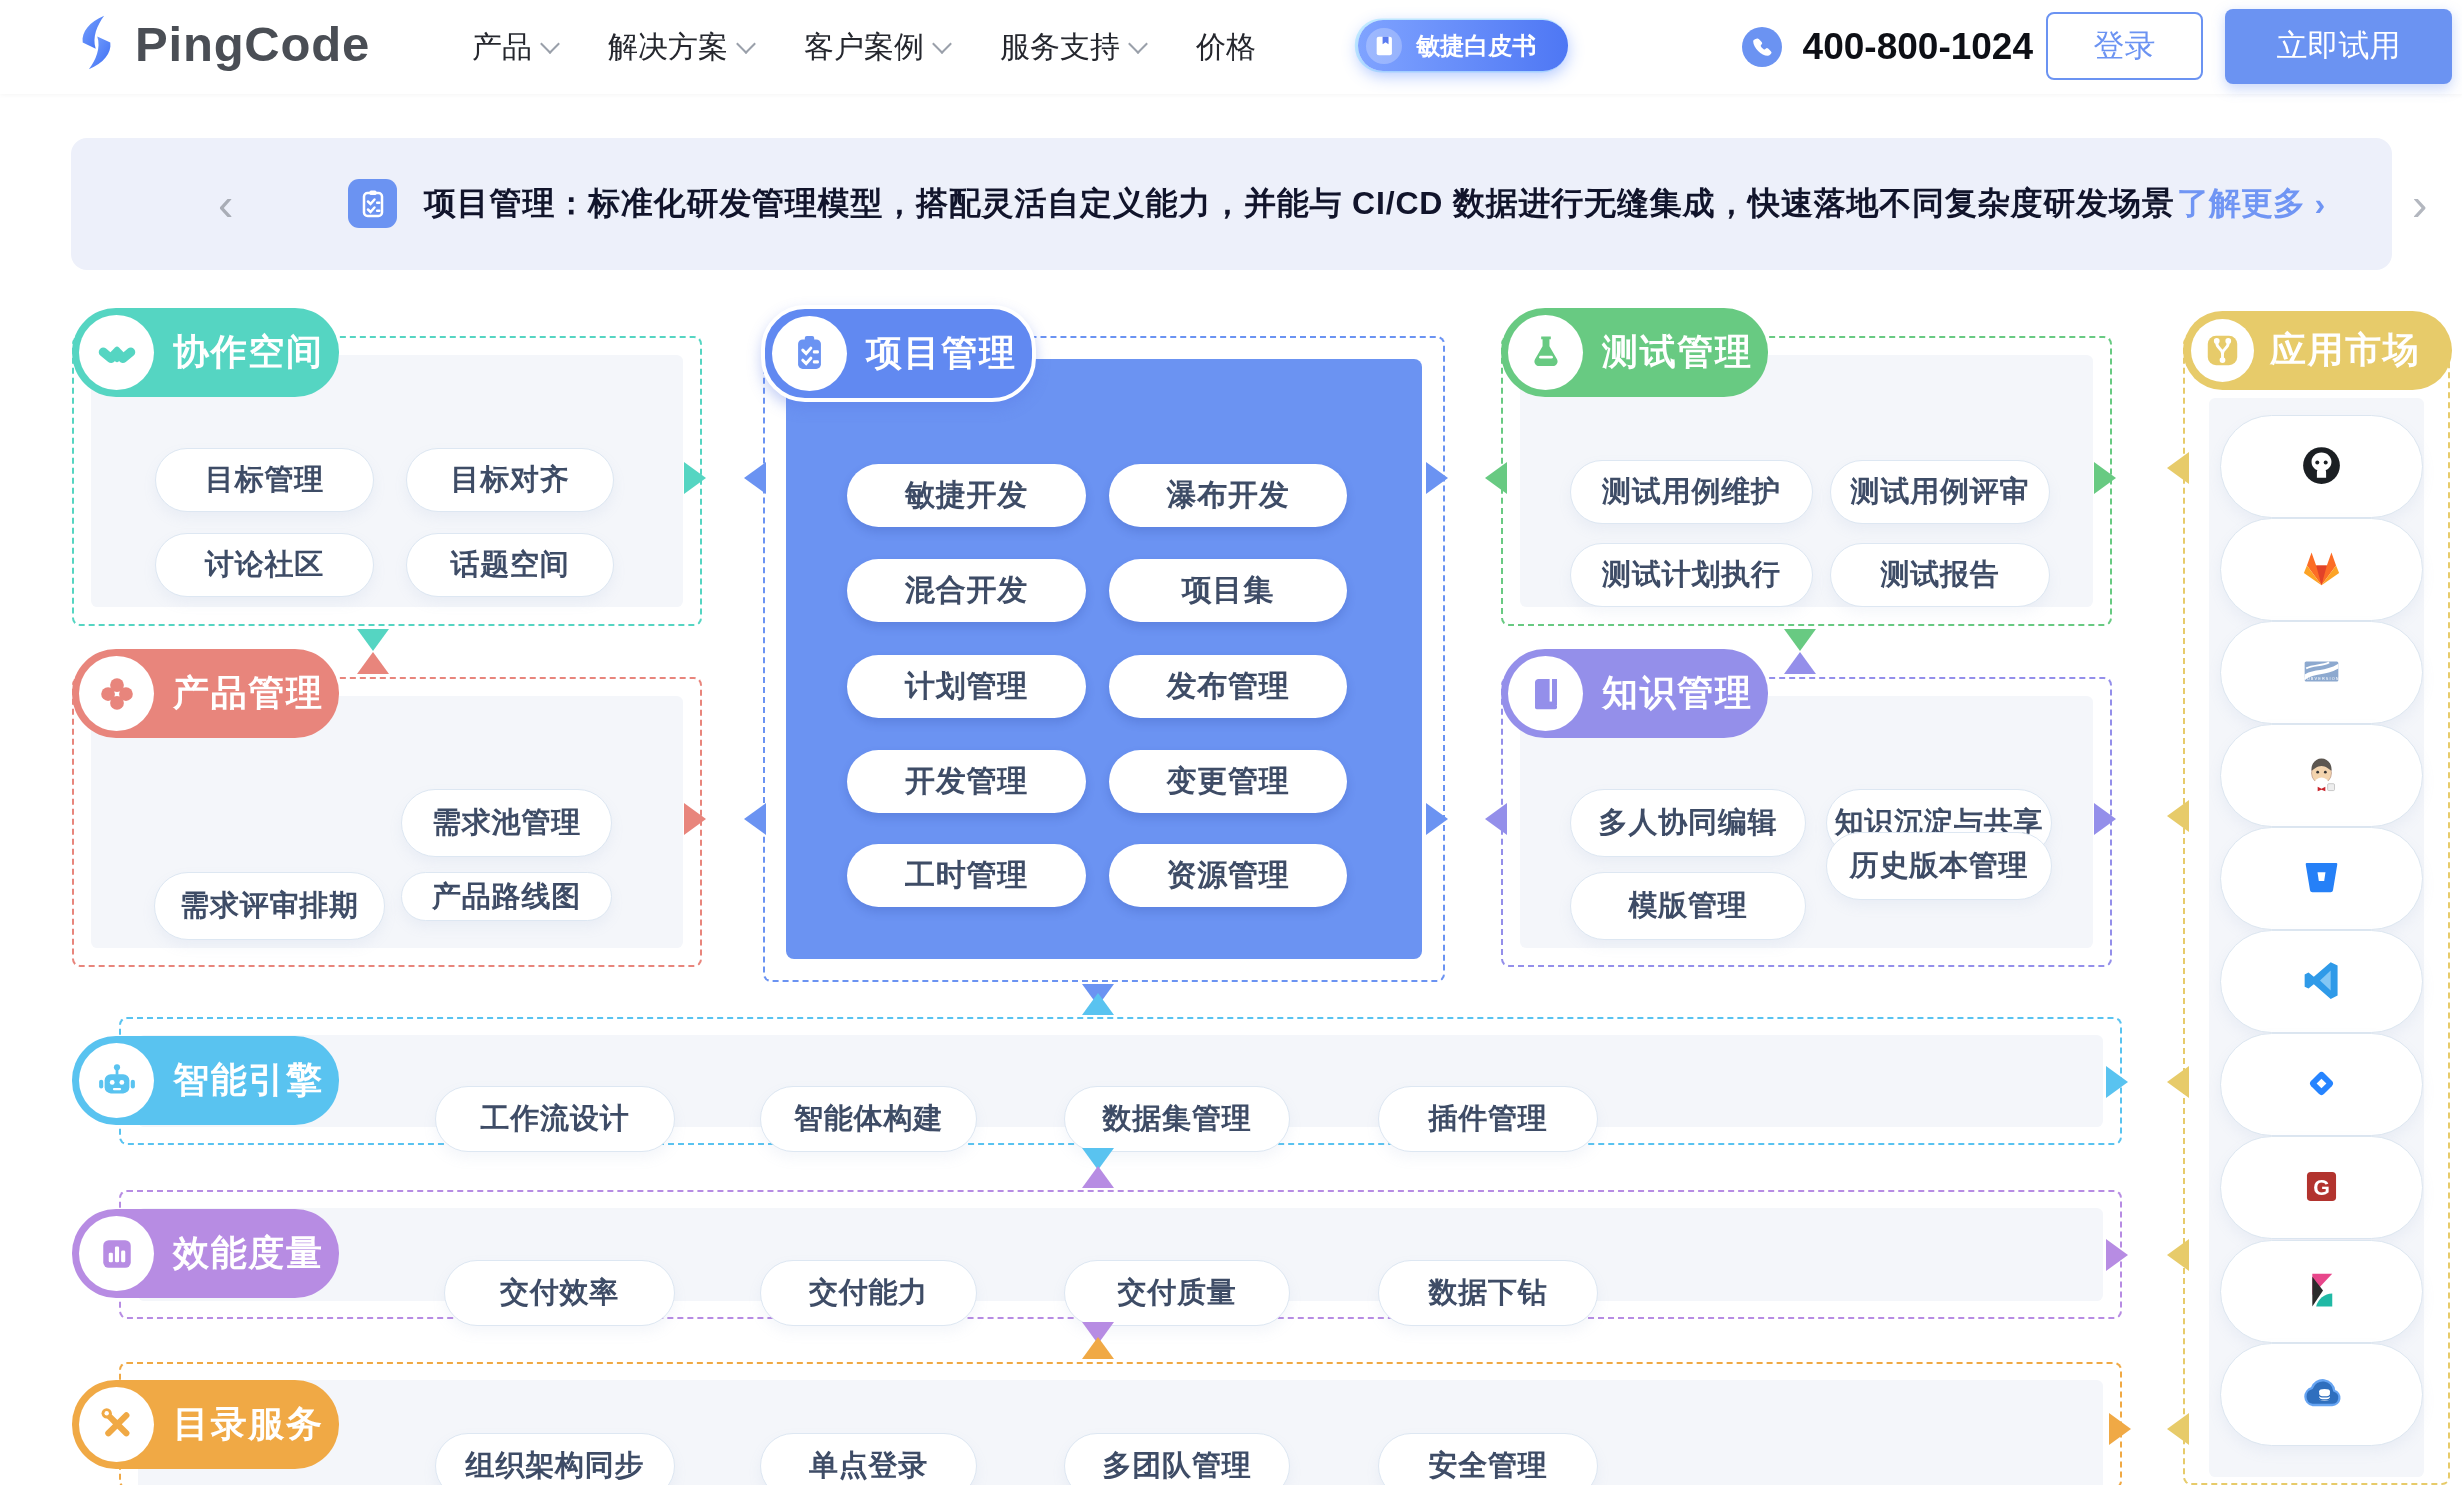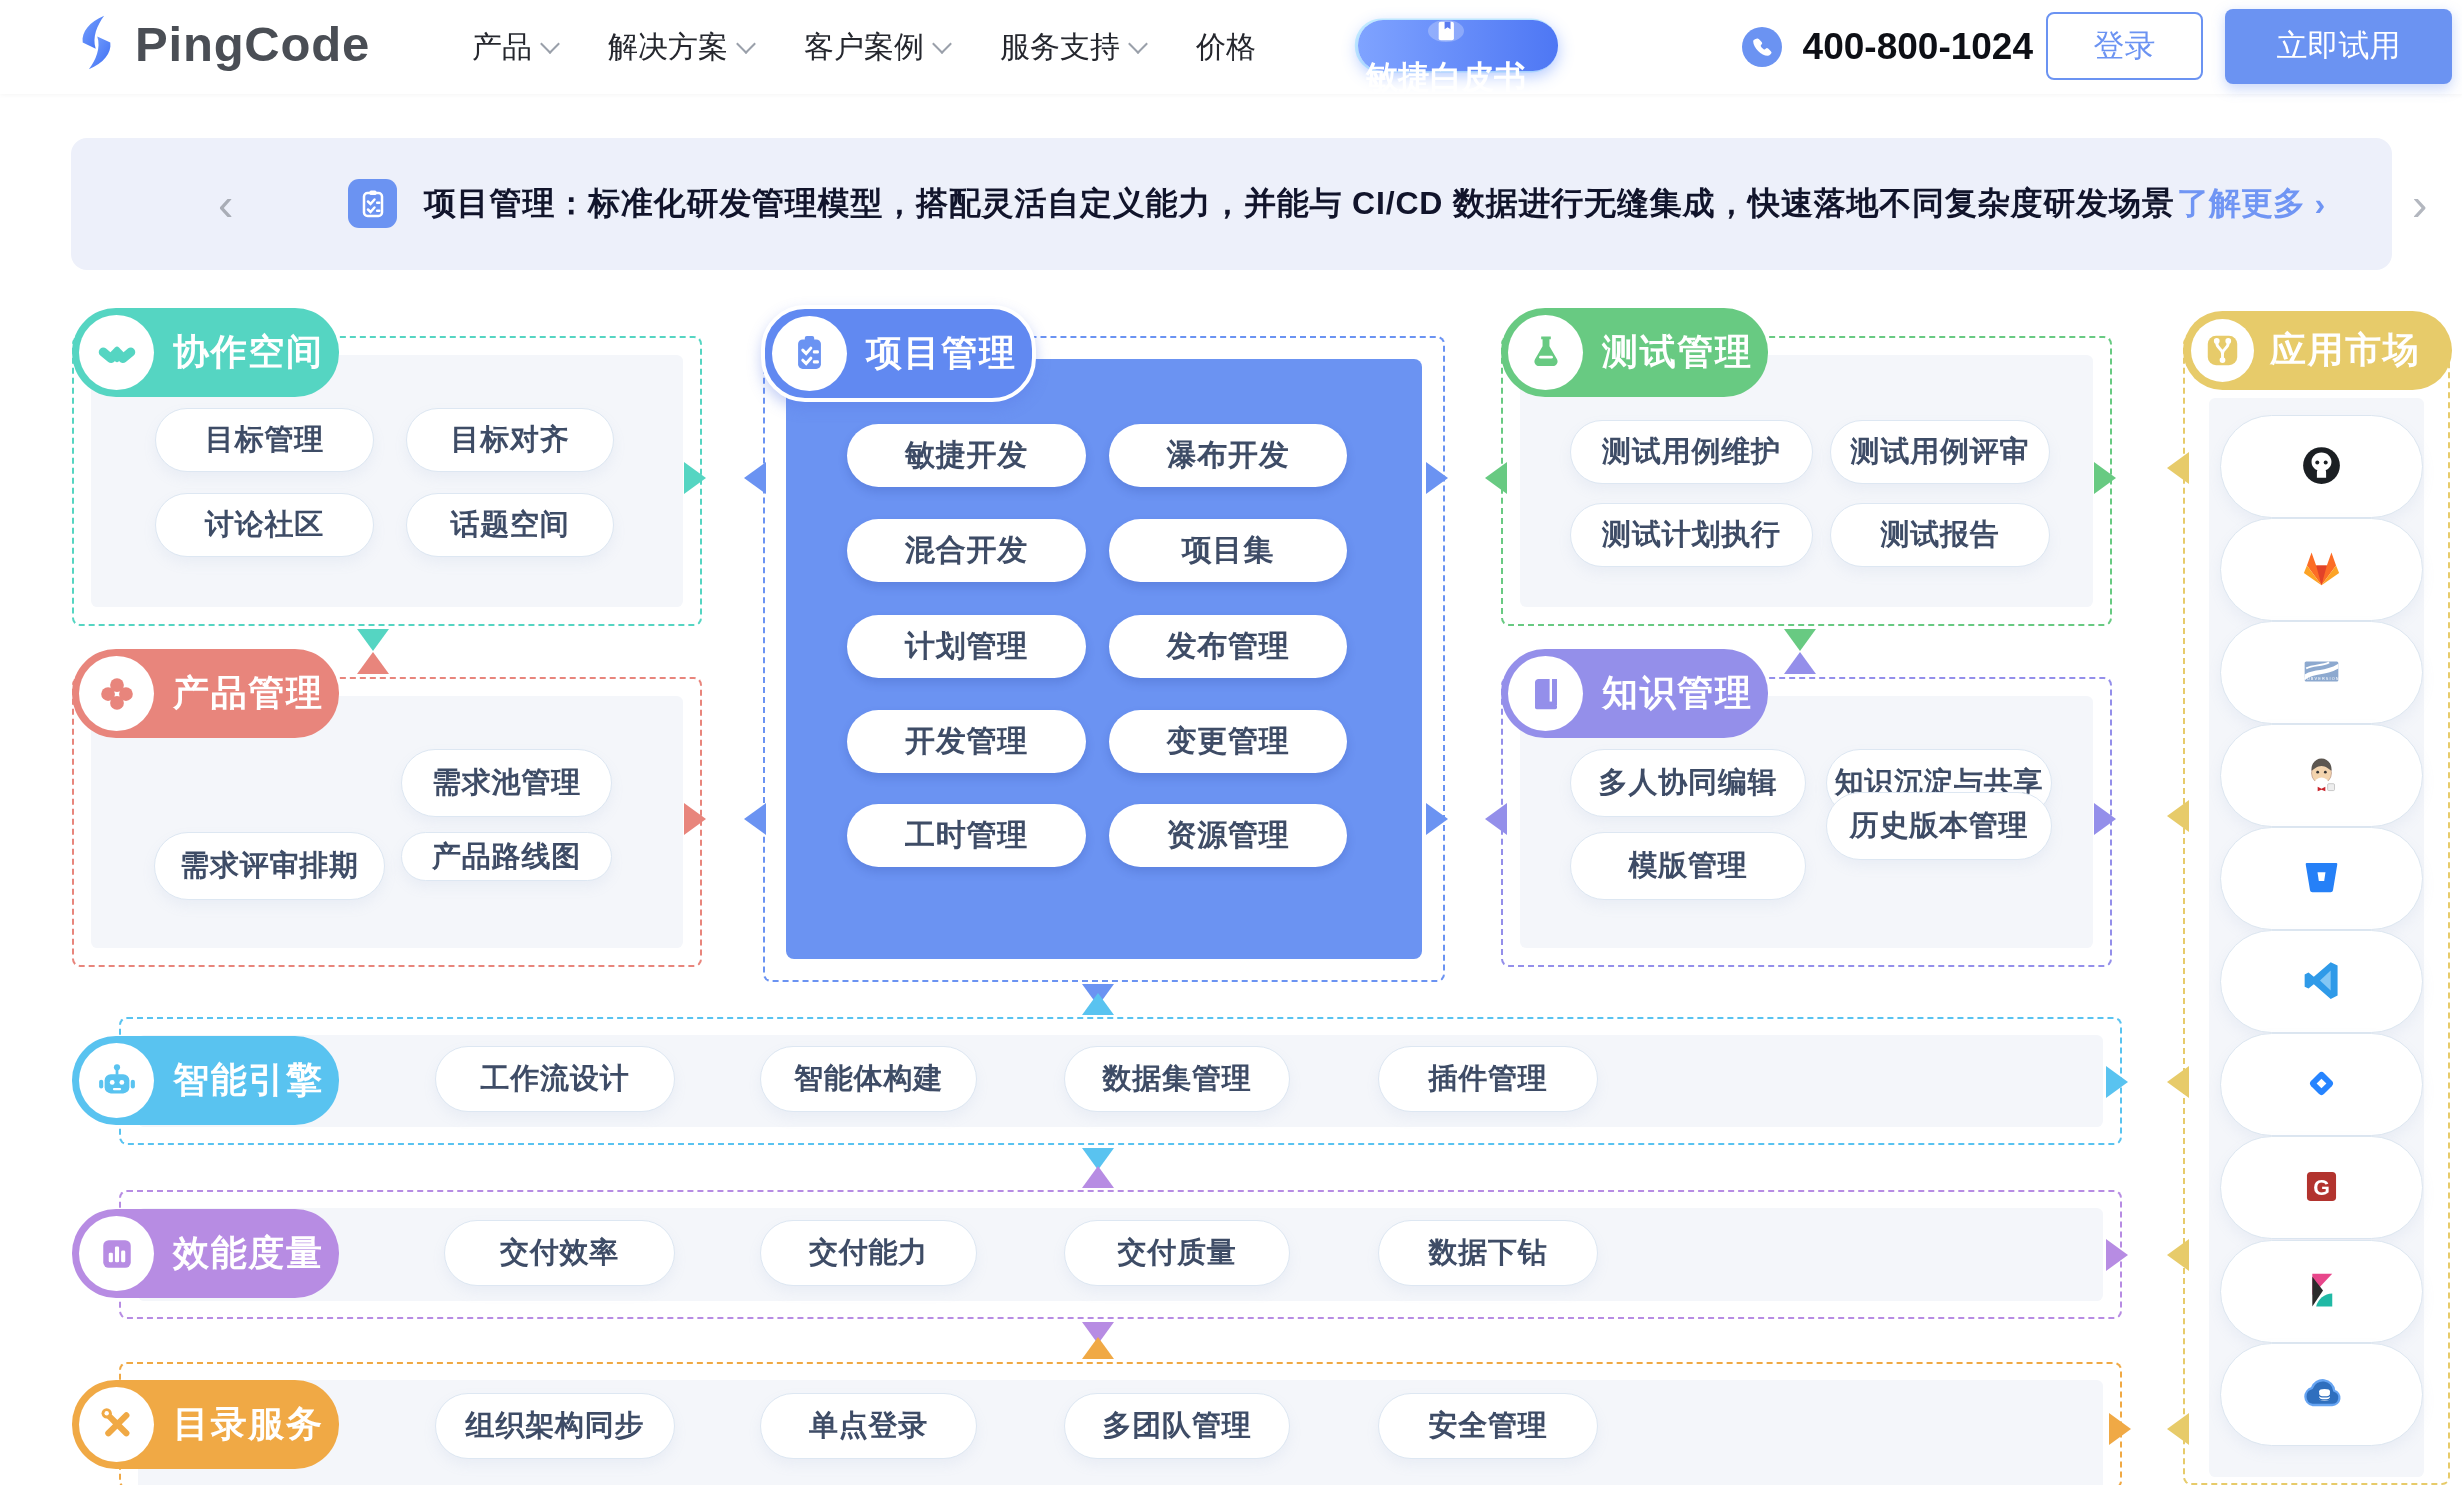--- a/index.html
+++ b/index.html
@@ -9,23 +9,23 @@
   
   .nav{position:absolute;left:0;top:0;width:2462px;height:94px;background:#fff;
        box-shadow:0 1.6px 4.8px rgba(0,0,0,.04);z-index:20;}
   .logo{position:absolute;left:72px;top:12.7px;display:flex;align-items:center;gap:14px;cursor:pointer;}
   .logo-text{font-size:49px;font-weight:700;color:#4a4e55;letter-spacing:0.8px;}
   .menu{position:absolute;left:472px;top:0;height:94px;display:flex;align-items:center;gap:51px;}
   .menu-item{display:flex;align-items:center;gap:11px;font-size:30px;color:#25272e;font-weight:500;cursor:pointer;}
   .chev{width:12px;height:12px;border-right:2.4px solid #9aa0aa;border-bottom:2.4px solid #9aa0aa;
         transform:rotate(45deg);margin-top:-6.3px;}
   .badge{position:absolute;left:1358px;top:20px;height:51px;padding:0 32px 0 8px;border-radius:25px;
-         display:flex;align-items:center;gap:14.3px;color:#fff;font-size:32px;font-weight:600;cursor:pointer;
+         display:flex;align-items:center;gap:14.3px;color:#fff;font-size:24px;font-weight:600;cursor:pointer;
          background:linear-gradient(90deg,#7fa3ff,#4e77f4);
-         box-shadow:0 4.8px 16px rgba(80,130,255,.45), -1.6px 0 0 1.6px rgba(140,230,255,.45);flex-direction:column;}
+         box-shadow:0 4.8px 16px rgba(80,130,255,.45), -1.6px 0 0 1.6px rgba(140,230,255,.45);}
   .badge-circ{width:36px;height:36px;border-radius:50%;background:rgba(255,255,255,.25);
               display:flex;align-items:center;justify-content:center;}
   .phone{position:absolute;left:1742px;top:0;height:94px;display:flex;align-items:center;gap:20.6px;cursor:pointer;}
   .phone-circ{width:40px;height:40px;border-radius:50%;background:#6b93f2;display:flex;align-items:center;justify-content:center;}
   .phone-num{font-size:37px;font-weight:700;color:#0d0f15;}
   .btn-login{position:absolute;left:2046px;top:12px;width:157px;height:68px;border-radius:8px;background:#fff;
              border:2.4px solid #6b93f2;color:#6b93f2;font-size:31px;font-weight:500;
              display:flex;align-items:center;justify-content:center;cursor:pointer;box-sizing:border-box;}
   .btn-trial{position:absolute;left:2225px;top:8.7px;width:227px;height:75px;border-radius:8px;background:#6b93f2;
              color:#fff;font-size:31px;font-weight:500;display:flex;align-items:center;justify-content:center;
@@ -47,21 +47,21 @@
   .sec{position:absolute;border:2.4px dashed var(--c);border-radius:8px;box-sizing:border-box;}
   .panel{position:absolute;inset:17.4px;background:#f4f6fa;border-radius:6.3px;}
   .panel-blue{position:absolute;inset:20.6px;background:#6b93f2;border-radius:8px;}
   .sec-label{position:absolute;width:267px;height:89px;border-radius:44px;background:var(--c);
              display:flex;align-items:center;color:#fff;font-size:36px;font-weight:700;z-index:6;letter-spacing:1.6px;}
   .sec-label .circ{width:75px;height:75px;margin:0 19px 0 7.1px;background:#fff;border-radius:50%;flex:none;
                    display:flex;align-items:center;justify-content:center;}
   .sec-label.ring{border:4px solid #fff;box-shadow:0 6.3px 14.3px rgba(90,120,230,.35);}
   .pill{position:absolute;background:#fff;border:1.6px solid #dde7f2;border-radius:41px;box-sizing:border-box;
         display:flex;align-items:center;justify-content:center;font-size:29px;font-weight:600;color:#3e4c66;
-        box-shadow:0 6.3px 12.7px rgba(150,170,205,.10);cursor:pointer;letter-spacing:0.8px;}
+        box-shadow:0 6.3px 12.7px rgba(150,170,205,.10);cursor:pointer;letter-spacing:0.8px;margin-top:40px;}
   .ppill{border:none;border-radius:33px;font-size:30px;box-shadow:0 4.8px 9.5px rgba(35,60,150,.20);}
   .app-pill{position:absolute;width:203px;height:103px;background:#fff;border:1.6px solid #dce6f0;border-radius:52px;
             display:flex;align-items:center;justify-content:center;cursor:pointer;box-sizing:border-box;
             box-shadow:0 6.3px 12.7px rgba(150,170,205,.10);}
 
   
   .tri{position:absolute;width:0;height:0;}
   .tri-r{border-top:16px solid transparent;border-bottom:16px solid transparent;border-left:22px solid var(--c);}
   .tri-l{border-top:16px solid transparent;border-bottom:16px solid transparent;border-right:22px solid var(--c);}
   .tri-u{border-left:16px solid transparent;border-right:16px solid transparent;border-bottom:22px solid var(--c);}

